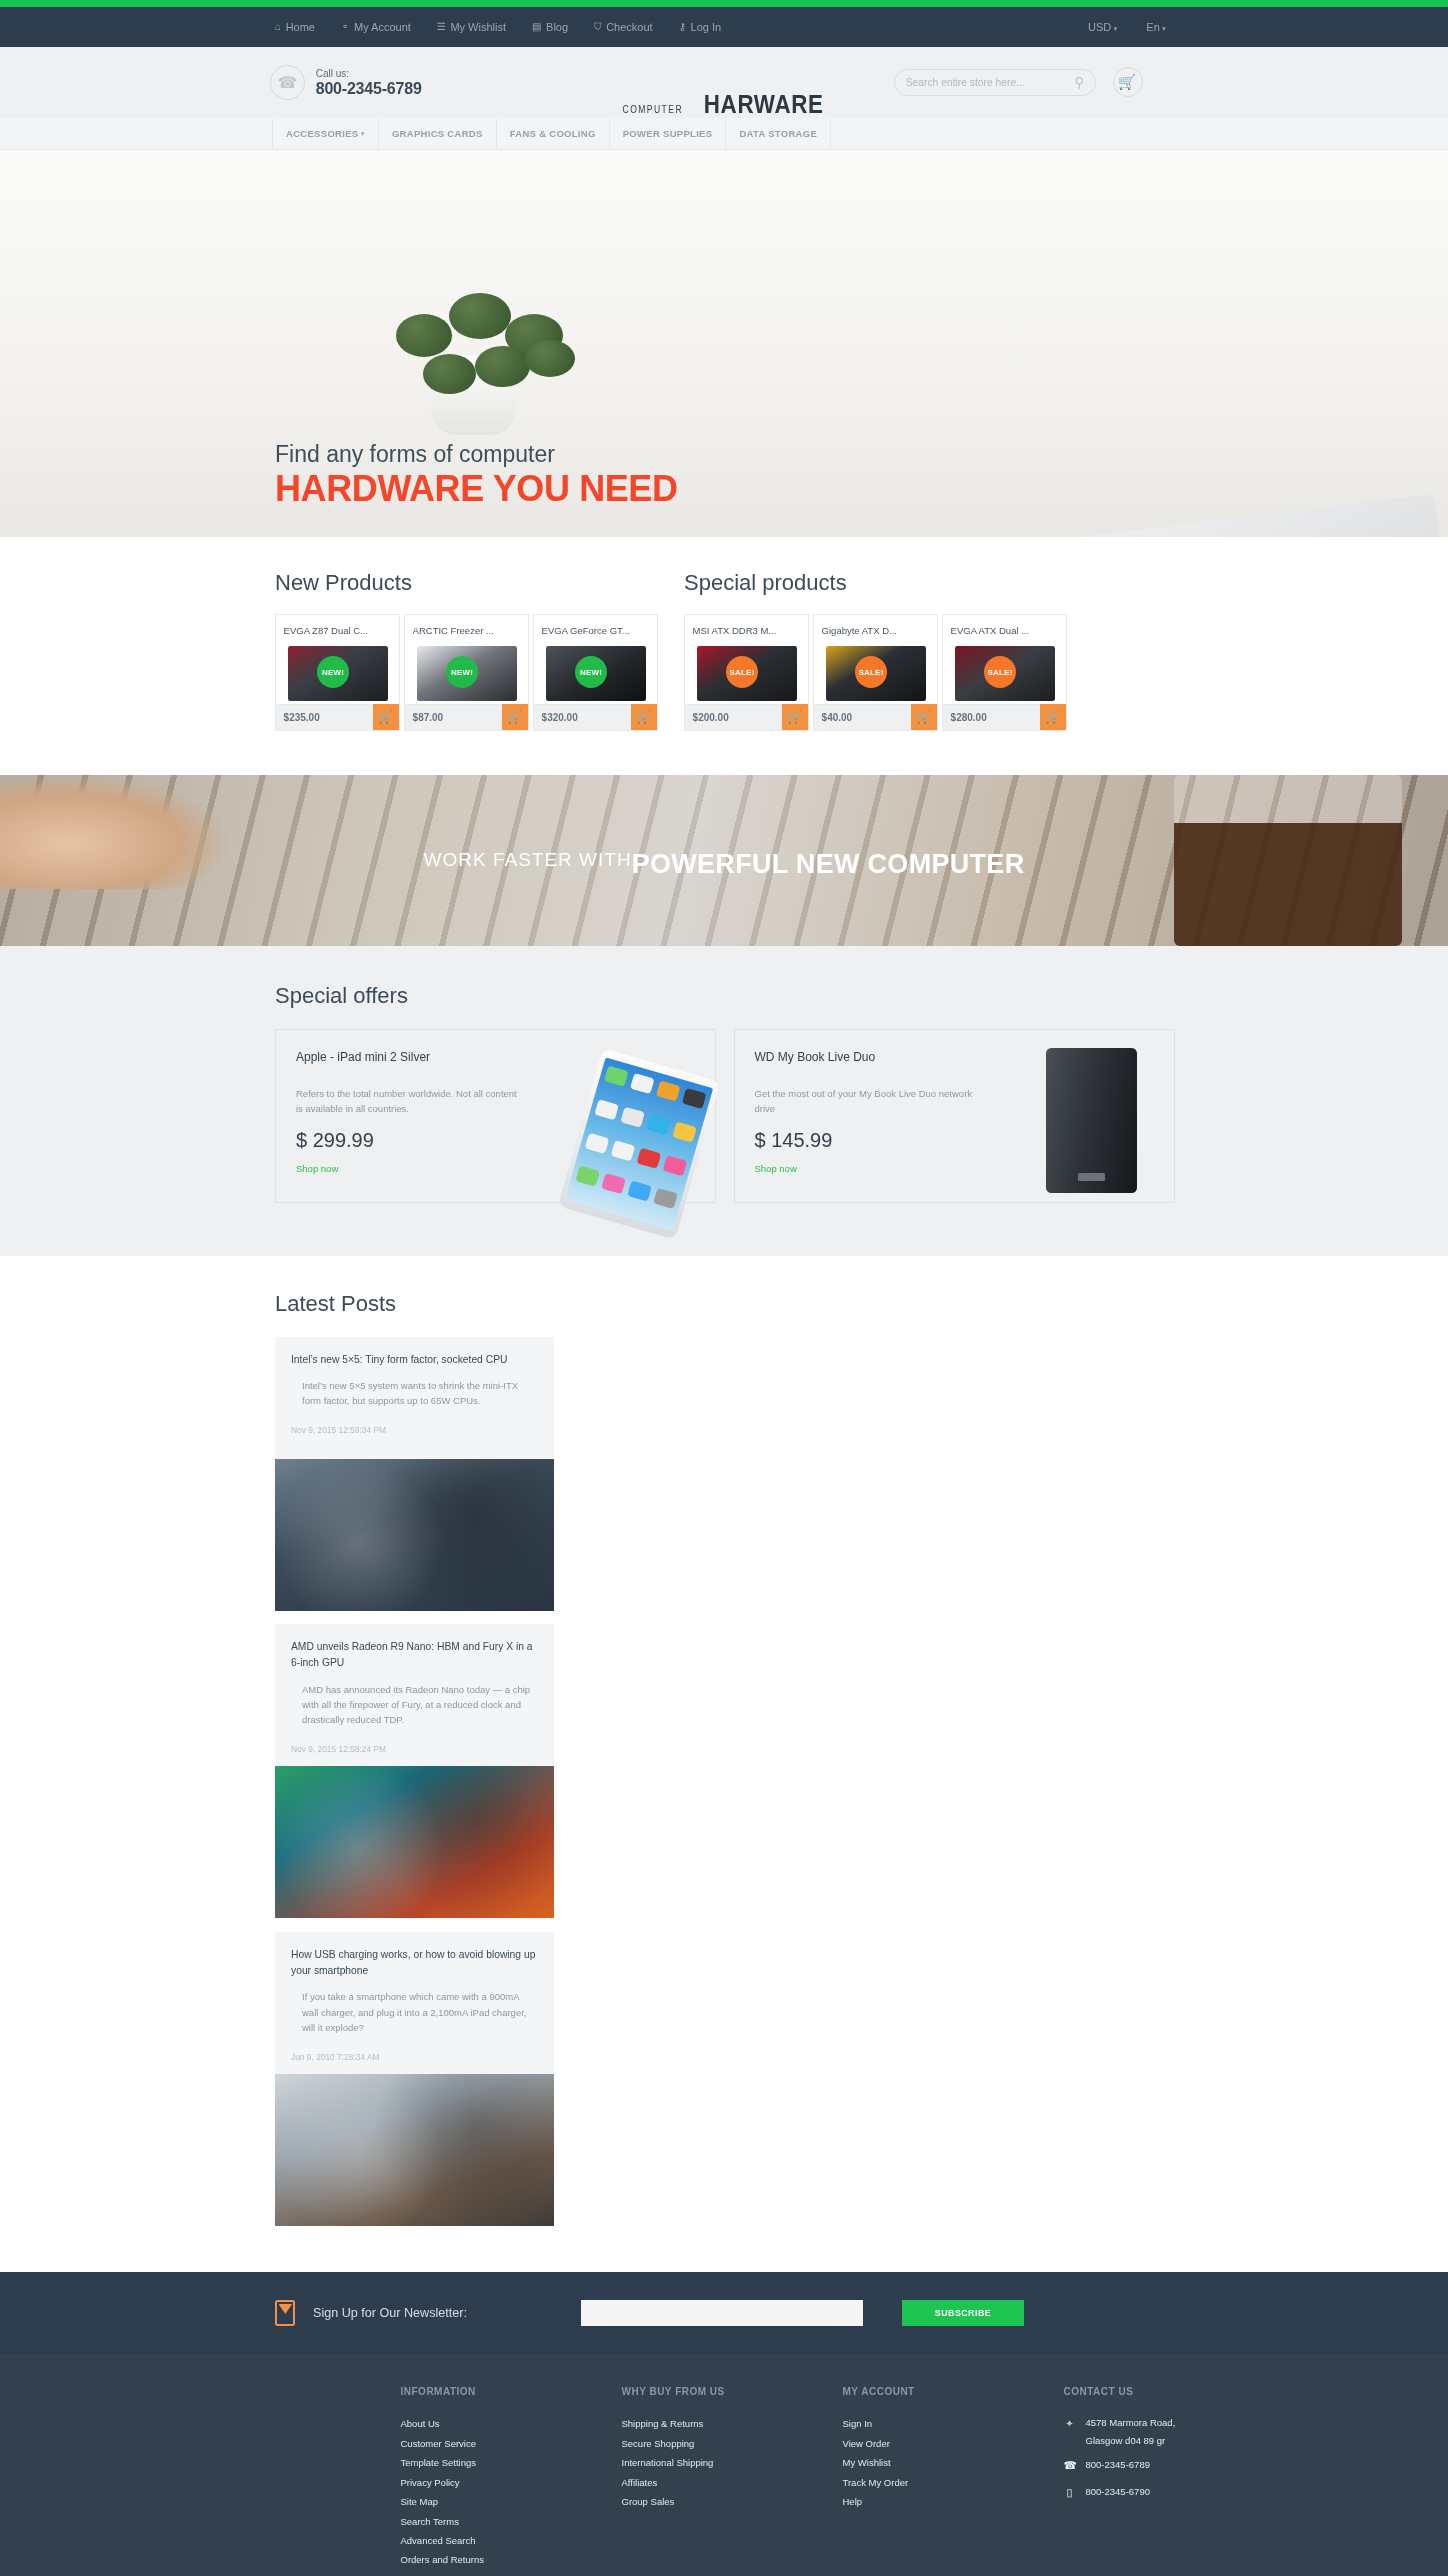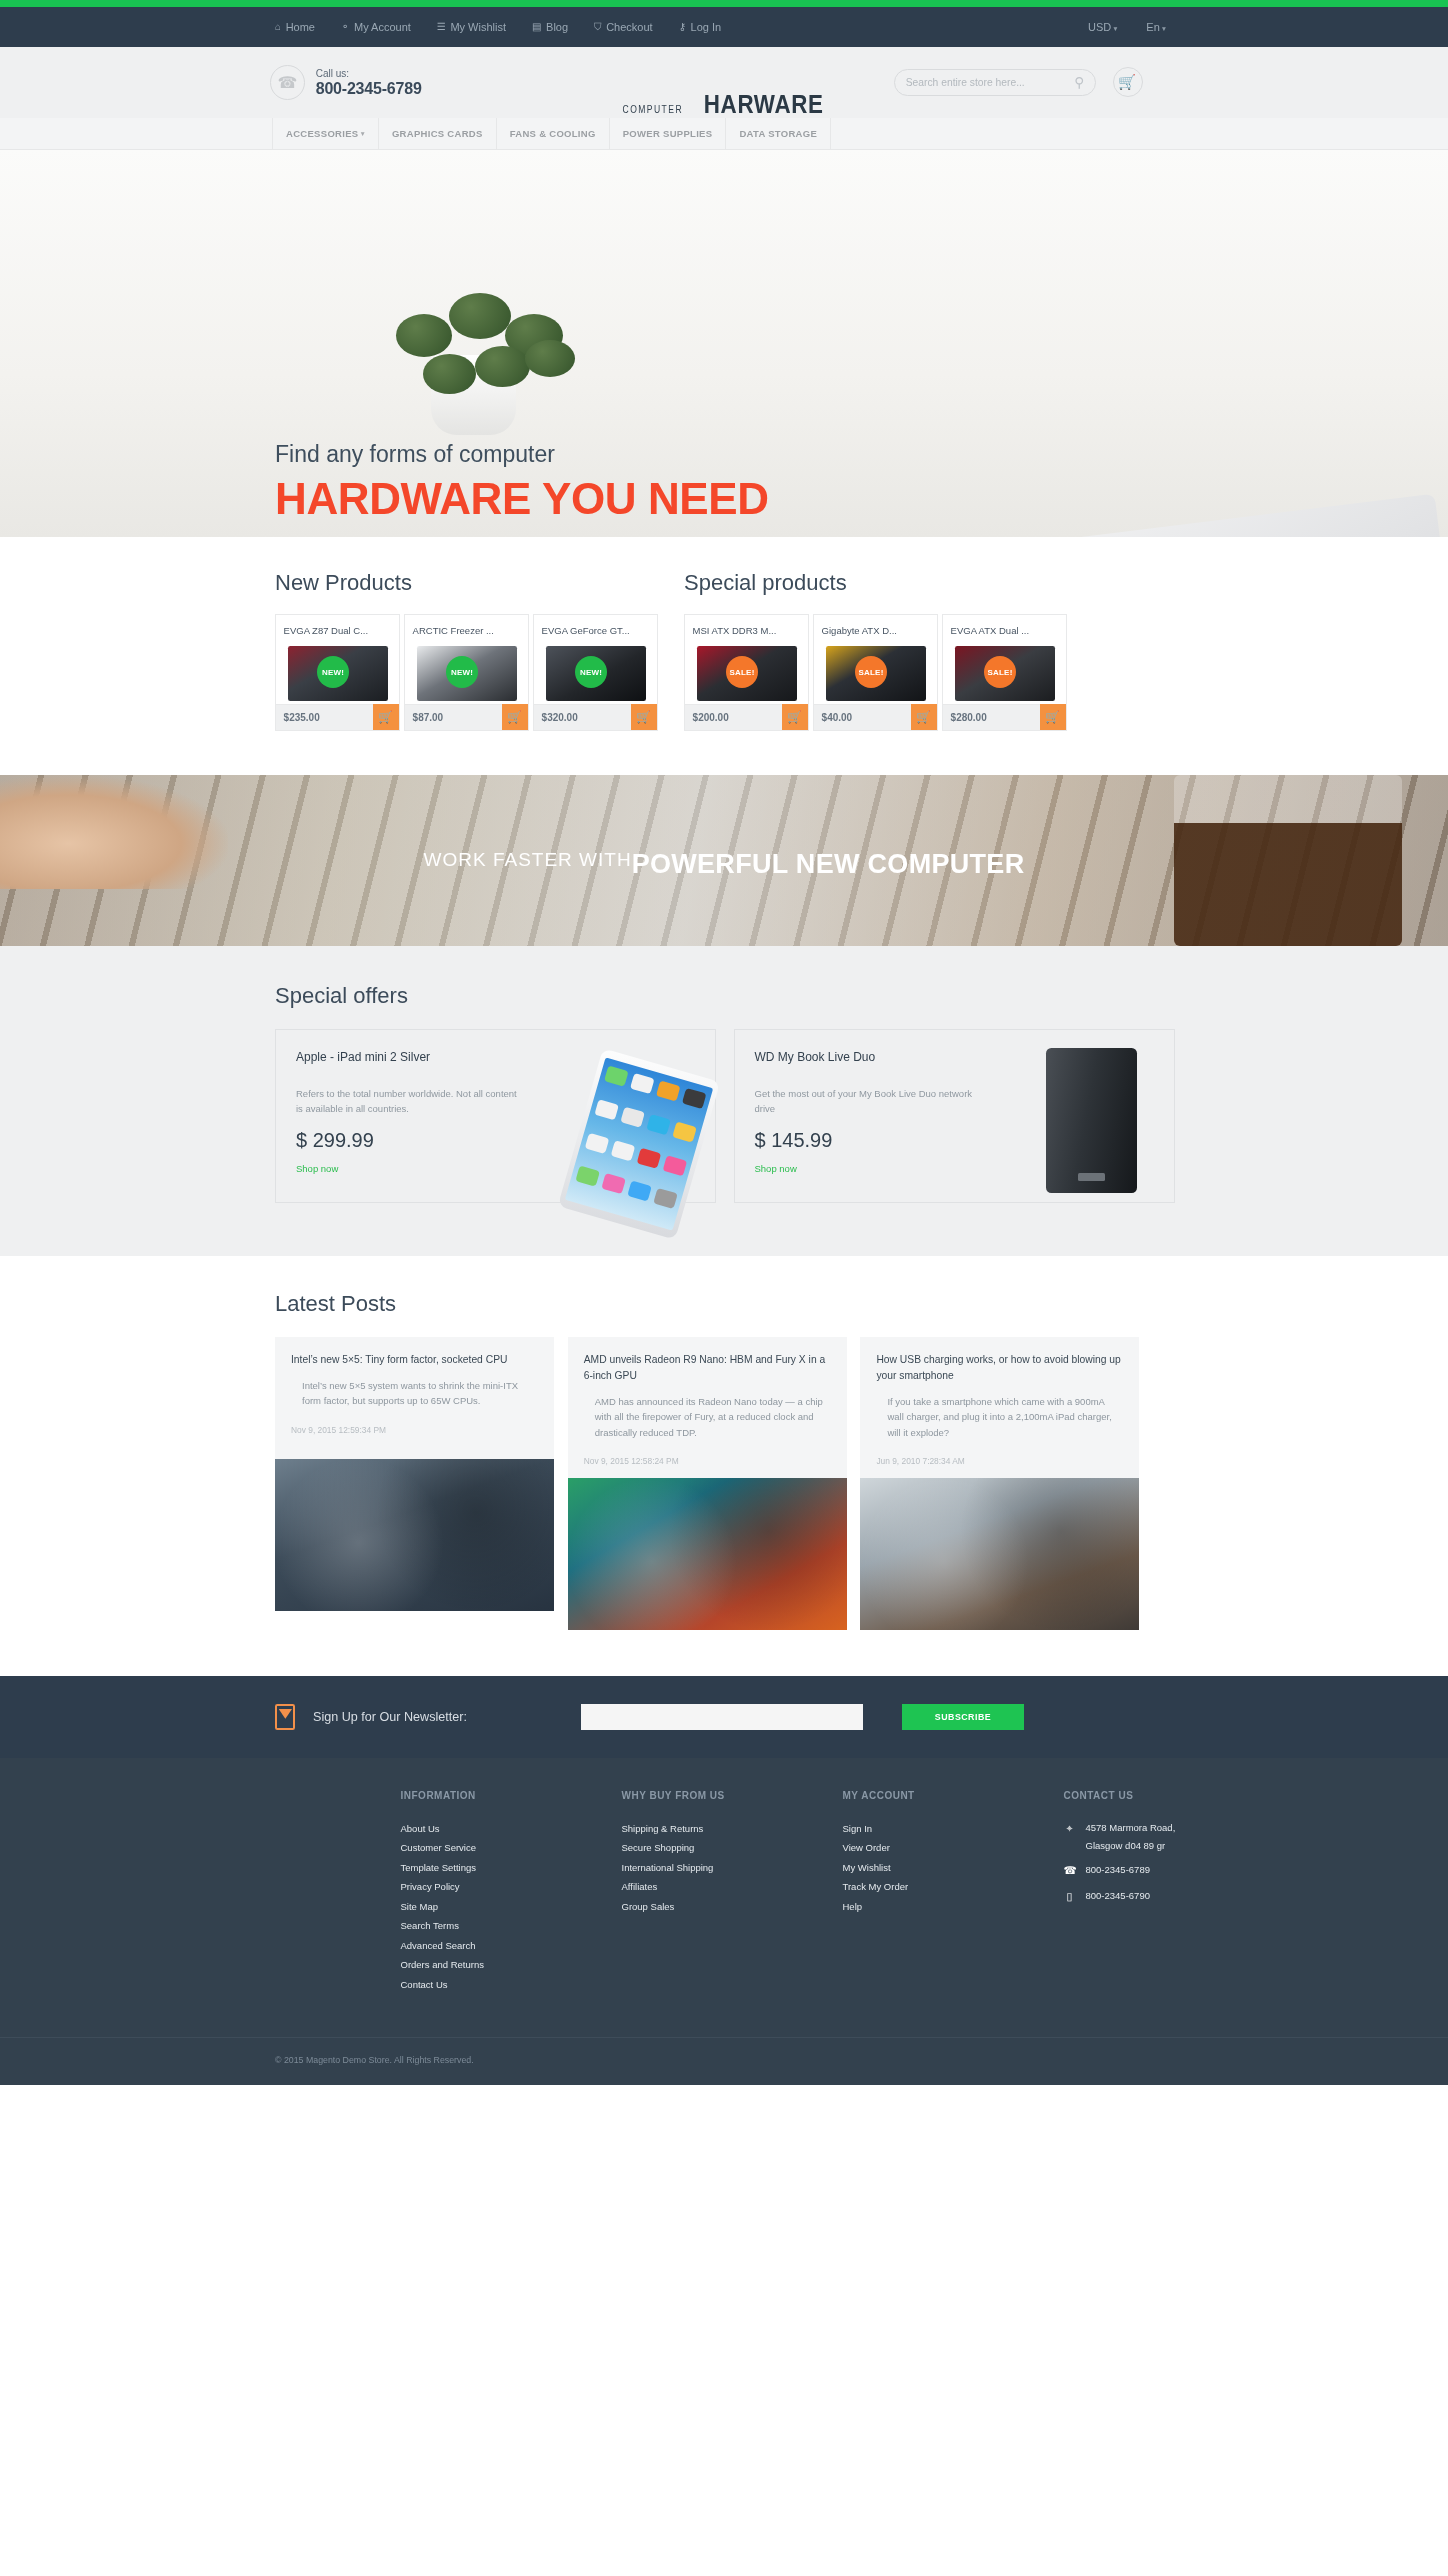--- a/index.html
+++ b/index.html
@@ -138,22 +138,22 @@
     background: linear-gradient(180deg,#ffffff,#e4e4e2);
     border-radius: 6px 6px 26px 26px;
   }
   .hero .h-leaf {
     position:absolute; border-radius:50%;
     background: radial-gradient(circle at 35% 30%, #5f7d4a, #33522a);
   }
   .hero-text { position:absolute; left:275px; top:291px; }
   .hero-sub { font-size: 23px; color: #3e4e5d; font-weight: 300; }
   .hero-title {
-    font-size: 44px; font-weight: bold; color: #f4472a; letter-spacing: -0.4px;
-    margin-top: 9px; line-height: 1;
+    font-size: 36px; font-weight: bold; color: #f4472a; letter-spacing: -0.4px;
+    margin-top: 3px; line-height: 1;
   }
   .hero-laptop {
     position:absolute; left: 578px; top: 396px; width: 875px; height: 251px;
     background: linear-gradient(160deg,#fdfdfd 0%, #e2e3e5 60%, #cfd1d4 100%);
     transform: rotate(-7deg);
     border-radius: 9px;
   }
 
   
   .products-section { background: #fff; padding: 33px 0 44px; }
@@ -247,21 +247,21 @@
     border-radius: 5.3px;
   }
   .wdbox:after {
     content:""; position:absolute; left:32px; bottom:12px; width:27px; height:7.6px;
     background:#6c7278; border-radius:1.5px;
   }
 
   
   .posts { background:#fff; padding: 35px 0 46px; }
   .posts-title { font-size: 22px; font-weight: 300; color: #3c4b5a; margin-left: 275px; margin-bottom: 20px; }
-  .posts-row { display:flex; margin-left: 275px; gap: 13.7px; }
+  .posts-row { display:flex; margin-left: 275px; gap: 13.7px; flex-direction: column; }
   .post-card { width: 279px; }
   .post-body { background:#f4f5f6; padding: 15px 16px 12px; min-height: 122px; }
   .post-title { font-size: 10.3px; color: #3a4854; line-height: 1.55; font-weight: 500; }
   .post-excerpt { font-size: 9.5px; color: #8e979f; line-height: 1.6; margin-top: 10.7px; margin-left: 11px; }
   .post-date { font-size: 8.4px; color: #b7bdc2; margin-top: 16.7px; }
   .post-photo { height: 152px; overflow:hidden; position:relative; }
   .ph1 { background: linear-gradient(160deg,#6e7f8d 0%, #3c4b59 40%, #273340 100%); }
   .ph2 { background: linear-gradient(150deg,#2a9f67 0%, #1d6f80 30%, #b5452a 72%, #d8631f 100%); }
   .ph3 { background: linear-gradient(160deg,#cfd6da 0%, #9aa5ad 35%, #6d5b4c 70%, #3f3a36 100%); }
   .photo-ov1 { position:absolute; inset:0; background:

